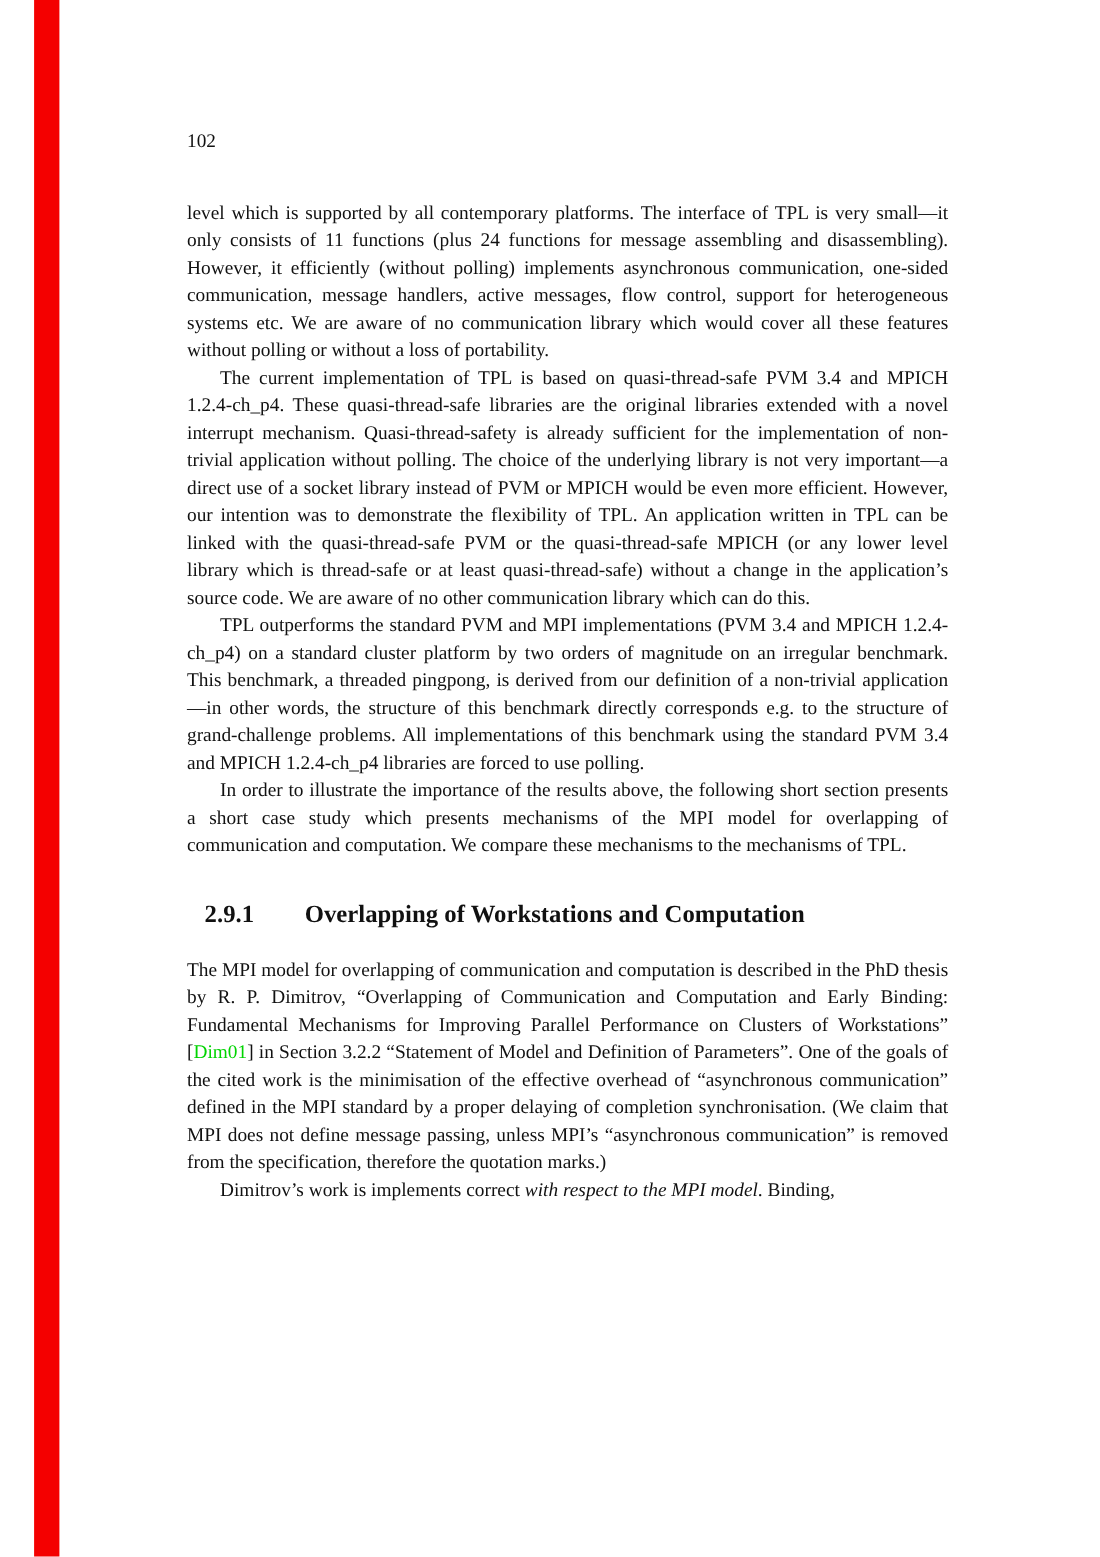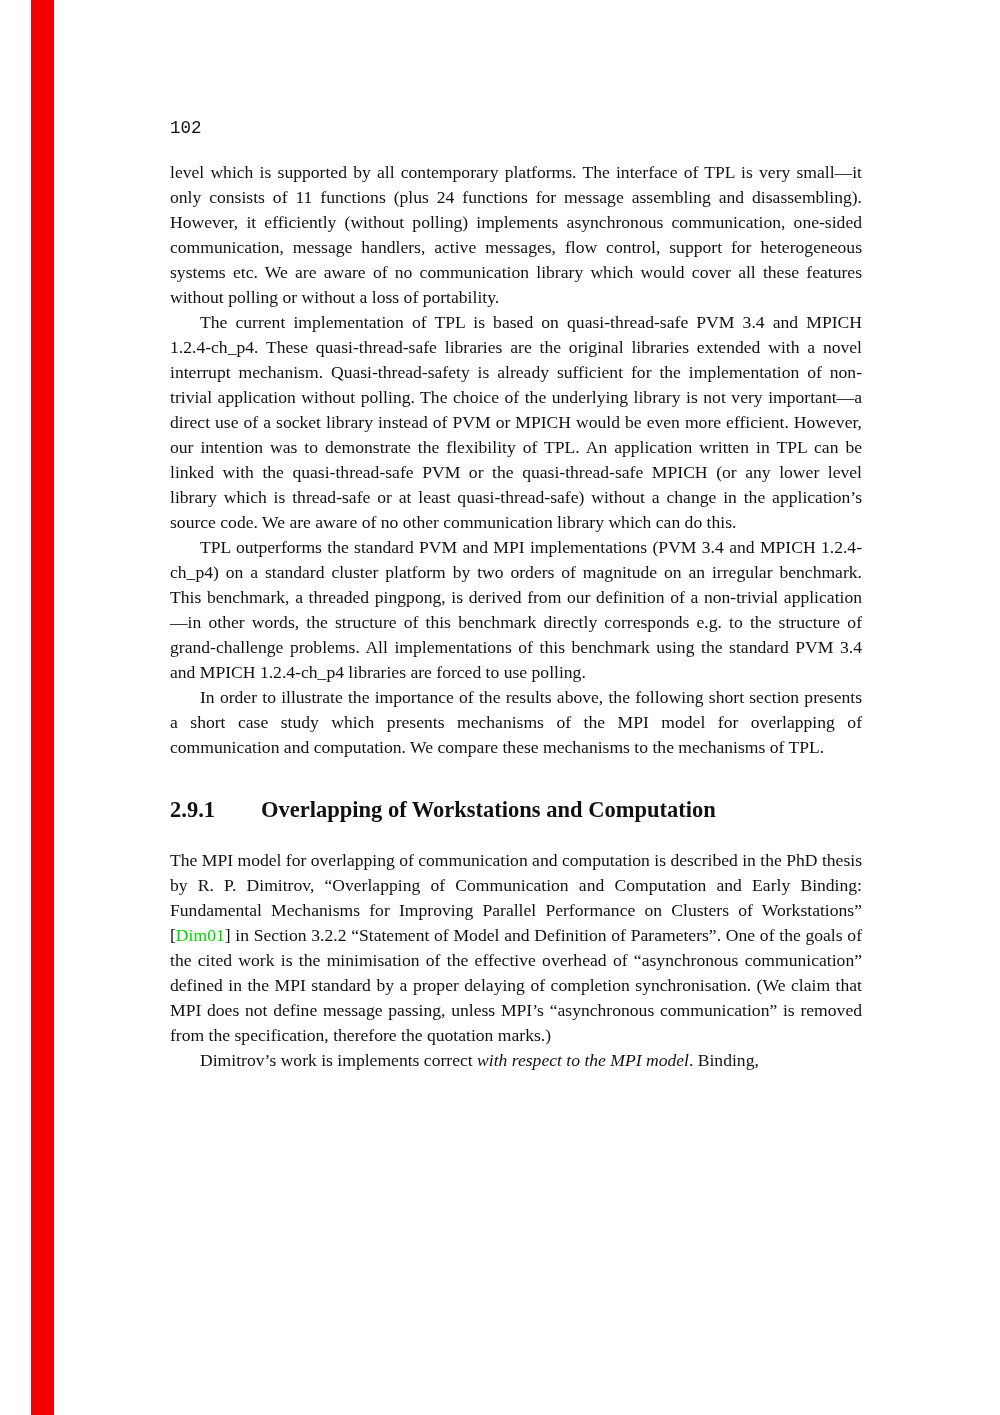--- a/index.html
+++ b/index.html
@@ -20,22 +20,21 @@
   .page {
     position:absolute;
     left:170px; top:118px;
     width:692px;
   }
   .running-header {
     display:flex;
     justify-content:space-between;
     align-items:baseline;
     font-size:17.5px;
-    margin-bottom:22px;
-    font-family:Liberation Mono, monospace;
+    margin-bottom:42px;
   }
   .running-header .chapter { font-style:italic; letter-spacing:0.2px; }
   p.para {
     font-size:17.6px;
     line-height:25px;
     text-align:justify;
     color:#111111;
   }
   p.indent { text-indent:30px;font-family:Liberation Serif, serif; }
   .citation {
@@ -43,20 +42,21 @@
     cursor:pointer;
   }
   .em { font-style:italic; }
   .section-heading {
     display:flex;
     align-items:baseline;
     font-weight:bold;
     font-size:22.5px;
     margin-top:37px;
     margin-bottom:25px;
+    margin-left:16px;
   }
   .section-heading .sec-num { margin-right:46px; }
 </style>
 </head>
 <body>
 
 <div class="red-bar" style="background: rgb(244, 0, 0);"></div>
 
 <div class="page">
 

